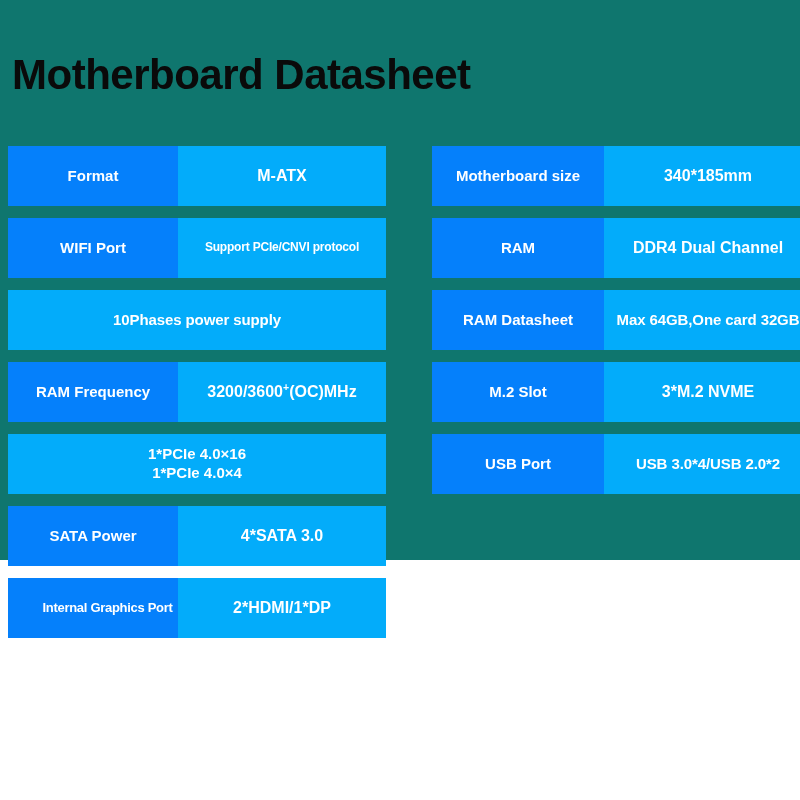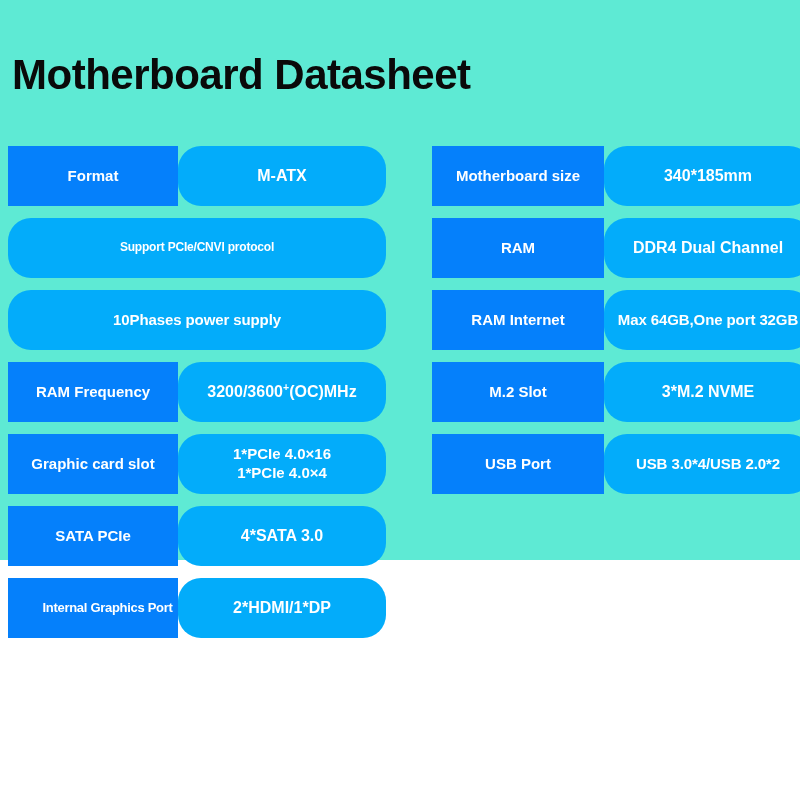--- a/index.html
+++ b/index.html
@@ -10,21 +10,21 @@
     width: 800px;
     height: 800px;
     background: #ffffff;
     font-family: "Liberation Sans", sans-serif;
     overflow: hidden;
   }
   .page {
     position: relative;
     width: 800px;
     height: 560px;
-    background: #5eead4;
+    background: #0f766e;
   }
   .page-title {
     position: absolute;
     left: 12px;
     top: 54px;
     font-size: 42px;
     font-weight: bold;
     color: #0a0a0a;
     letter-spacing: -0.5px;
     white-space: nowrap;
@@ -79,21 +79,20 @@
     font-weight: bold;
     font-size: 16px;
     display: flex;
     flex-direction: column;
     align-items: center;
     justify-content: center;
     text-align: center;
     line-height: 1.15;
     padding: 0 4px;
     box-sizing: border-box;
-    border-radius: 23px;
   }
   .cell-value.small {
     font-size: 12px;
     letter-spacing: -0.2px;
   }
   .cell-value.med {
     font-size: 15px;
     letter-spacing: -0.1px;
   }
   .cell-value .line {
@@ -127,72 +126,72 @@
       </div>
     </div>
     <div class="spec-row col-right">
       <div class="cell-label">Motherboard size</div>
       <div class="cell-value">
         <span class="line">340*185mm</span>
       </div>
     </div>
 
     <div class="spec-row col-left">
+      <div class="cell-label">WIFI Port</div>
       <div class="cell-value small">
         <span class="line">Support PCIe/CNVI protocol</span>
       </div>
     </div>
     <div class="spec-row col-right">
       <div class="cell-label">RAM</div>
       <div class="cell-value">
         <span class="line">DDR4 Dual Channel</span>
       </div>
     </div>
 
     <div class="spec-row col-left">
       <div class="cell-value med">
         <span class="line">10Phases power supply</span>
       </div>
     </div>
     <div class="spec-row col-right">
-      <div class="cell-label">RAM Internet</div>
+      <div class="cell-label">RAM Datasheet</div>
       <div class="cell-value med">
-        <span class="line">Max 64GB,One port 32GB</span>
+        <span class="line">Max 64GB,One card 32GB</span>
       </div>
     </div>
 
     <div class="spec-row col-left">
       <div class="cell-label">RAM Frequency</div>
       <div class="cell-value">
         <span class="line" id="ram-freq-line">3200/3600<sup class="plus">+</sup>(OC)MHz</span>
       </div>
     </div>
     <div class="spec-row col-right">
       <div class="cell-label">M.2 Slot</div>
       <div class="cell-value">
         <span class="line">3*M.2 NVME</span>
       </div>
     </div>
 
     <div class="spec-row col-left">
-      <div class="cell-label">Graphic card slot</div>
       <div class="cell-value two-line">
         <span class="line">1*PCIe 4.0×16</span>
         <span class="line">1*PCIe 4.0×4</span>
       </div>
     </div>
     <div class="spec-row col-right">
       <div class="cell-label">USB Port</div>
       <div class="cell-value med">
         <span class="line">USB 3.0*4/USB 2.0*2</span>
       </div>
     </div>
 
     <div class="spec-row col-left">
-      <div class="cell-label">SATA PCIe</div>
+      <div class="cell-label">SATA Power</div>
       <div class="cell-value">
         <span class="line">4*SATA 3.0</span>
       </div>
     </div>
 
     <div class="spec-row col-left">
       <div class="cell-label tight">Internal Graphics Port</div>
       <div class="cell-value">
         <span class="line">2*HDMI/1*DP</span>
       </div>

